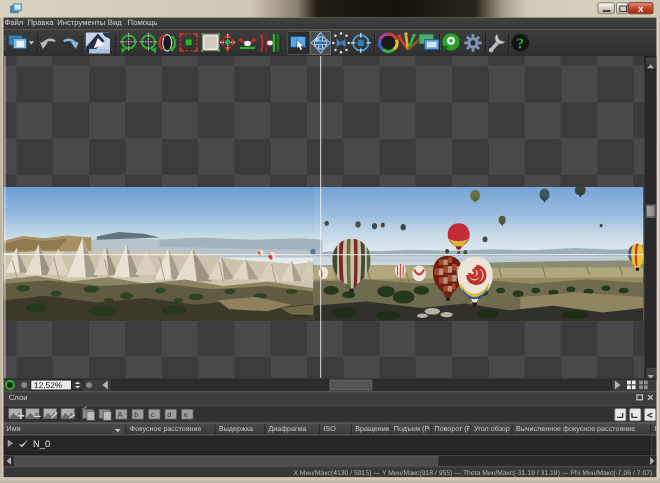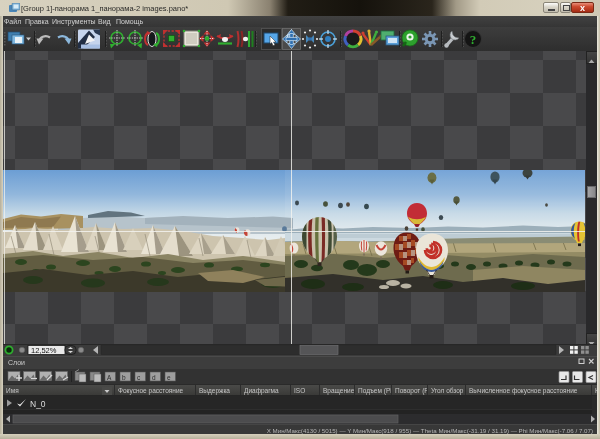--- a/index.html
+++ b/index.html
@@ -35,21 +35,20 @@
 </head>
 <body>
 <div id="win">
 
   <div id="titlebar" class="abs"></div>
   <svg class="abs" style="left:9px;top:3px" width="11" height="11" viewBox="0 0 11 11">
       <rect x="0" y="2" width="8" height="7" rx="1" fill="#4a86b8"></rect>
       <rect x="3" y="0" width="8" height="7" rx="1" fill="#7fb3d8" stroke="#3a668a" stroke-width="0.5"></rect>
       <rect x="4.5" y="1.5" width="5" height="4" fill="#d8ecf8"></rect>
     </svg>
-  <div id="titletext" class="abs">[Group 1]-панорама 1_панорама-2 images.pano*</div>
   <div class="wbtn" style="left:543px;width:16px;background:linear-gradient(#fdfdfb,#d8d4c8 45%,#c2bdae);border:1px solid #8a8578;">
       <div style="position:absolute;left:4px;top:6px;width:7px;height:2px;background:#444;"></div>
     </div>
   <div class="wbtn" style="left:560px;width:11px;background:linear-gradient(#fdfdfb,#d8d4c8 45%,#c2bdae);border:1px solid #8a8578;">
       <div style="position:absolute;left:2px;top:2px;width:5px;height:4px;border:1px solid #444;"></div>
     </div>
   <div class="wbtn" style="left:571px;width:23px;background:linear-gradient(#e8907a,#cc4a2e 40%,#a52c14);border:1px solid #7a2a16;color:#fff;font-size:9px;font-weight:bold;text-align:center;line-height:10px;font-family:'Liberation Sans',sans-serif;">x</div>
 
   <div id="menubar" class="abs"></div>
   <span class="mi" style="left:4px;">Файл</span>

